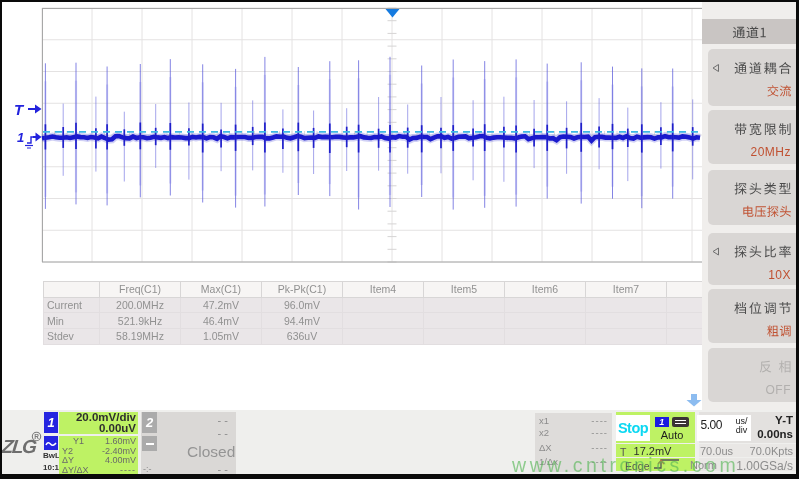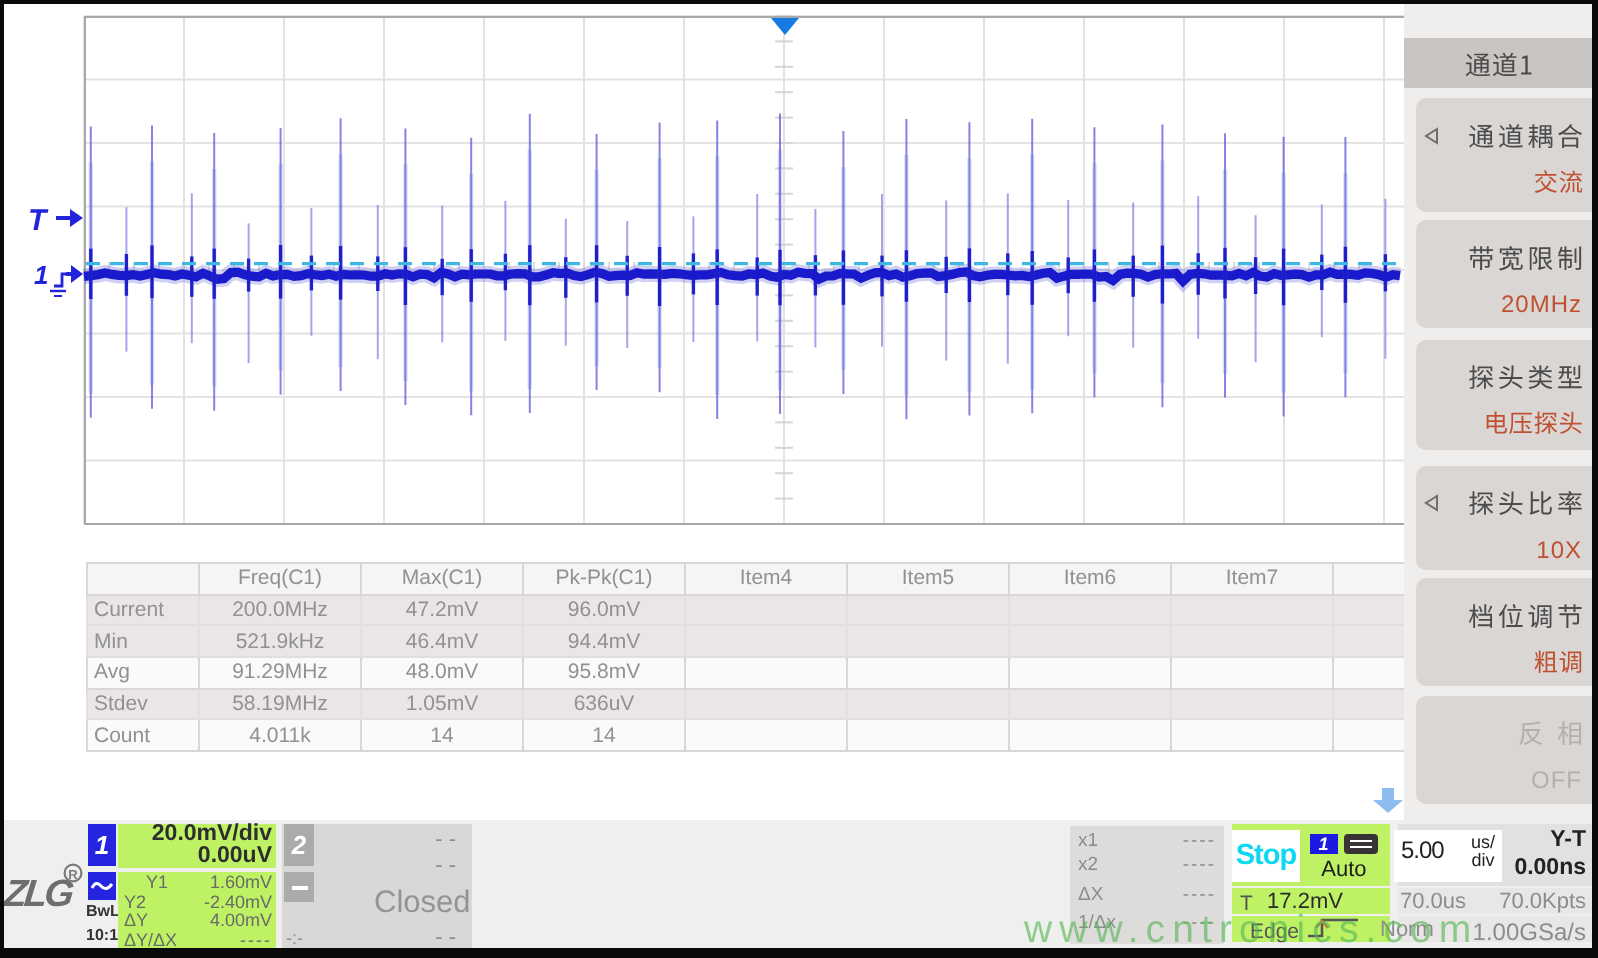--- a/index.html
+++ b/index.html
@@ -340,47 +340,25 @@
           <td class="lab">Min</td>
           <td>521.9kHz</td>
           <td>46.4mV</td>
           <td>94.4mV</td>
           <td></td>
           <td></td>
           <td></td>
           <td></td>
           <td></td>
         </tr>
-<tr class="b">
-          <td class="lab">Avg</td>
-          <td>91.29MHz</td>
-          <td>48.0mV</td>
-          <td>95.8mV</td>
-          <td></td>
-          <td></td>
-          <td></td>
-          <td></td>
-          <td></td>
-        </tr>
 <tr class="a">
           <td class="lab">Stdev</td>
           <td>58.19MHz</td>
           <td>1.05mV</td>
           <td>636uV</td>
-          <td></td>
-          <td></td>
-          <td></td>
-          <td></td>
-          <td></td>
-        </tr>
-<tr class="b">
-          <td class="lab">Count</td>
-          <td>4.011k</td>
-          <td>14</td>
-          <td>14</td>
           <td></td>
           <td></td>
           <td></td>
           <td></td>
           <td></td>
         </tr>
 </tbody>
     </table>
   </div>
 

